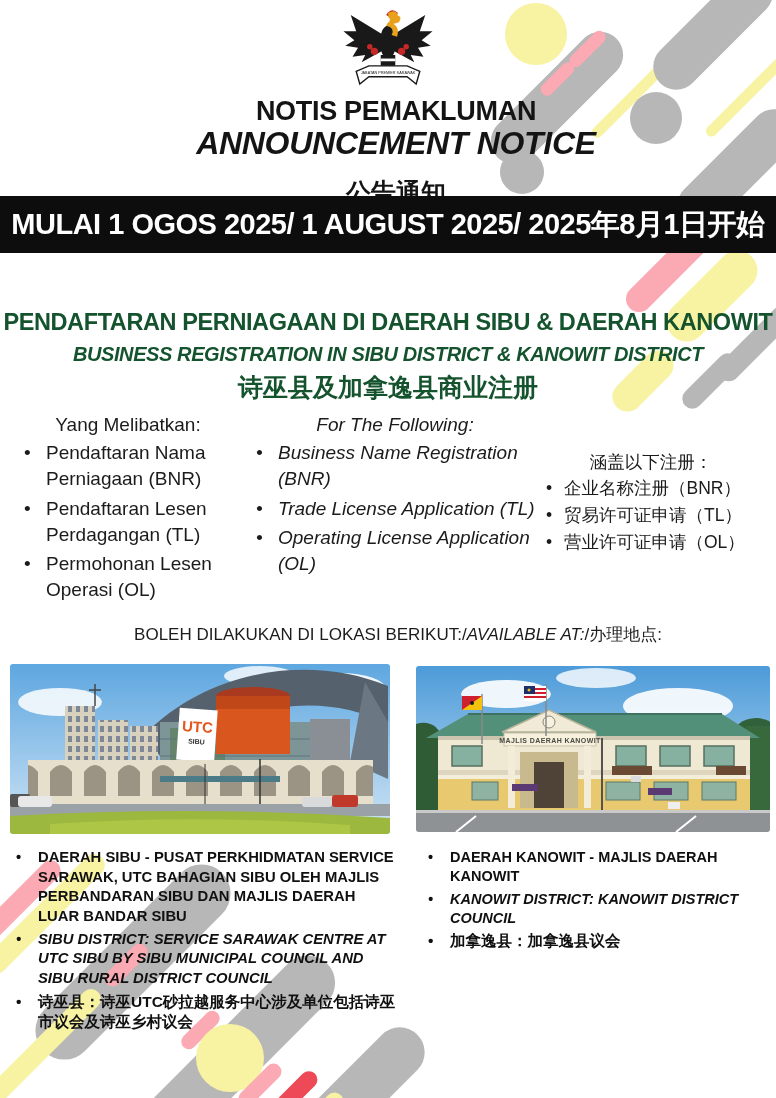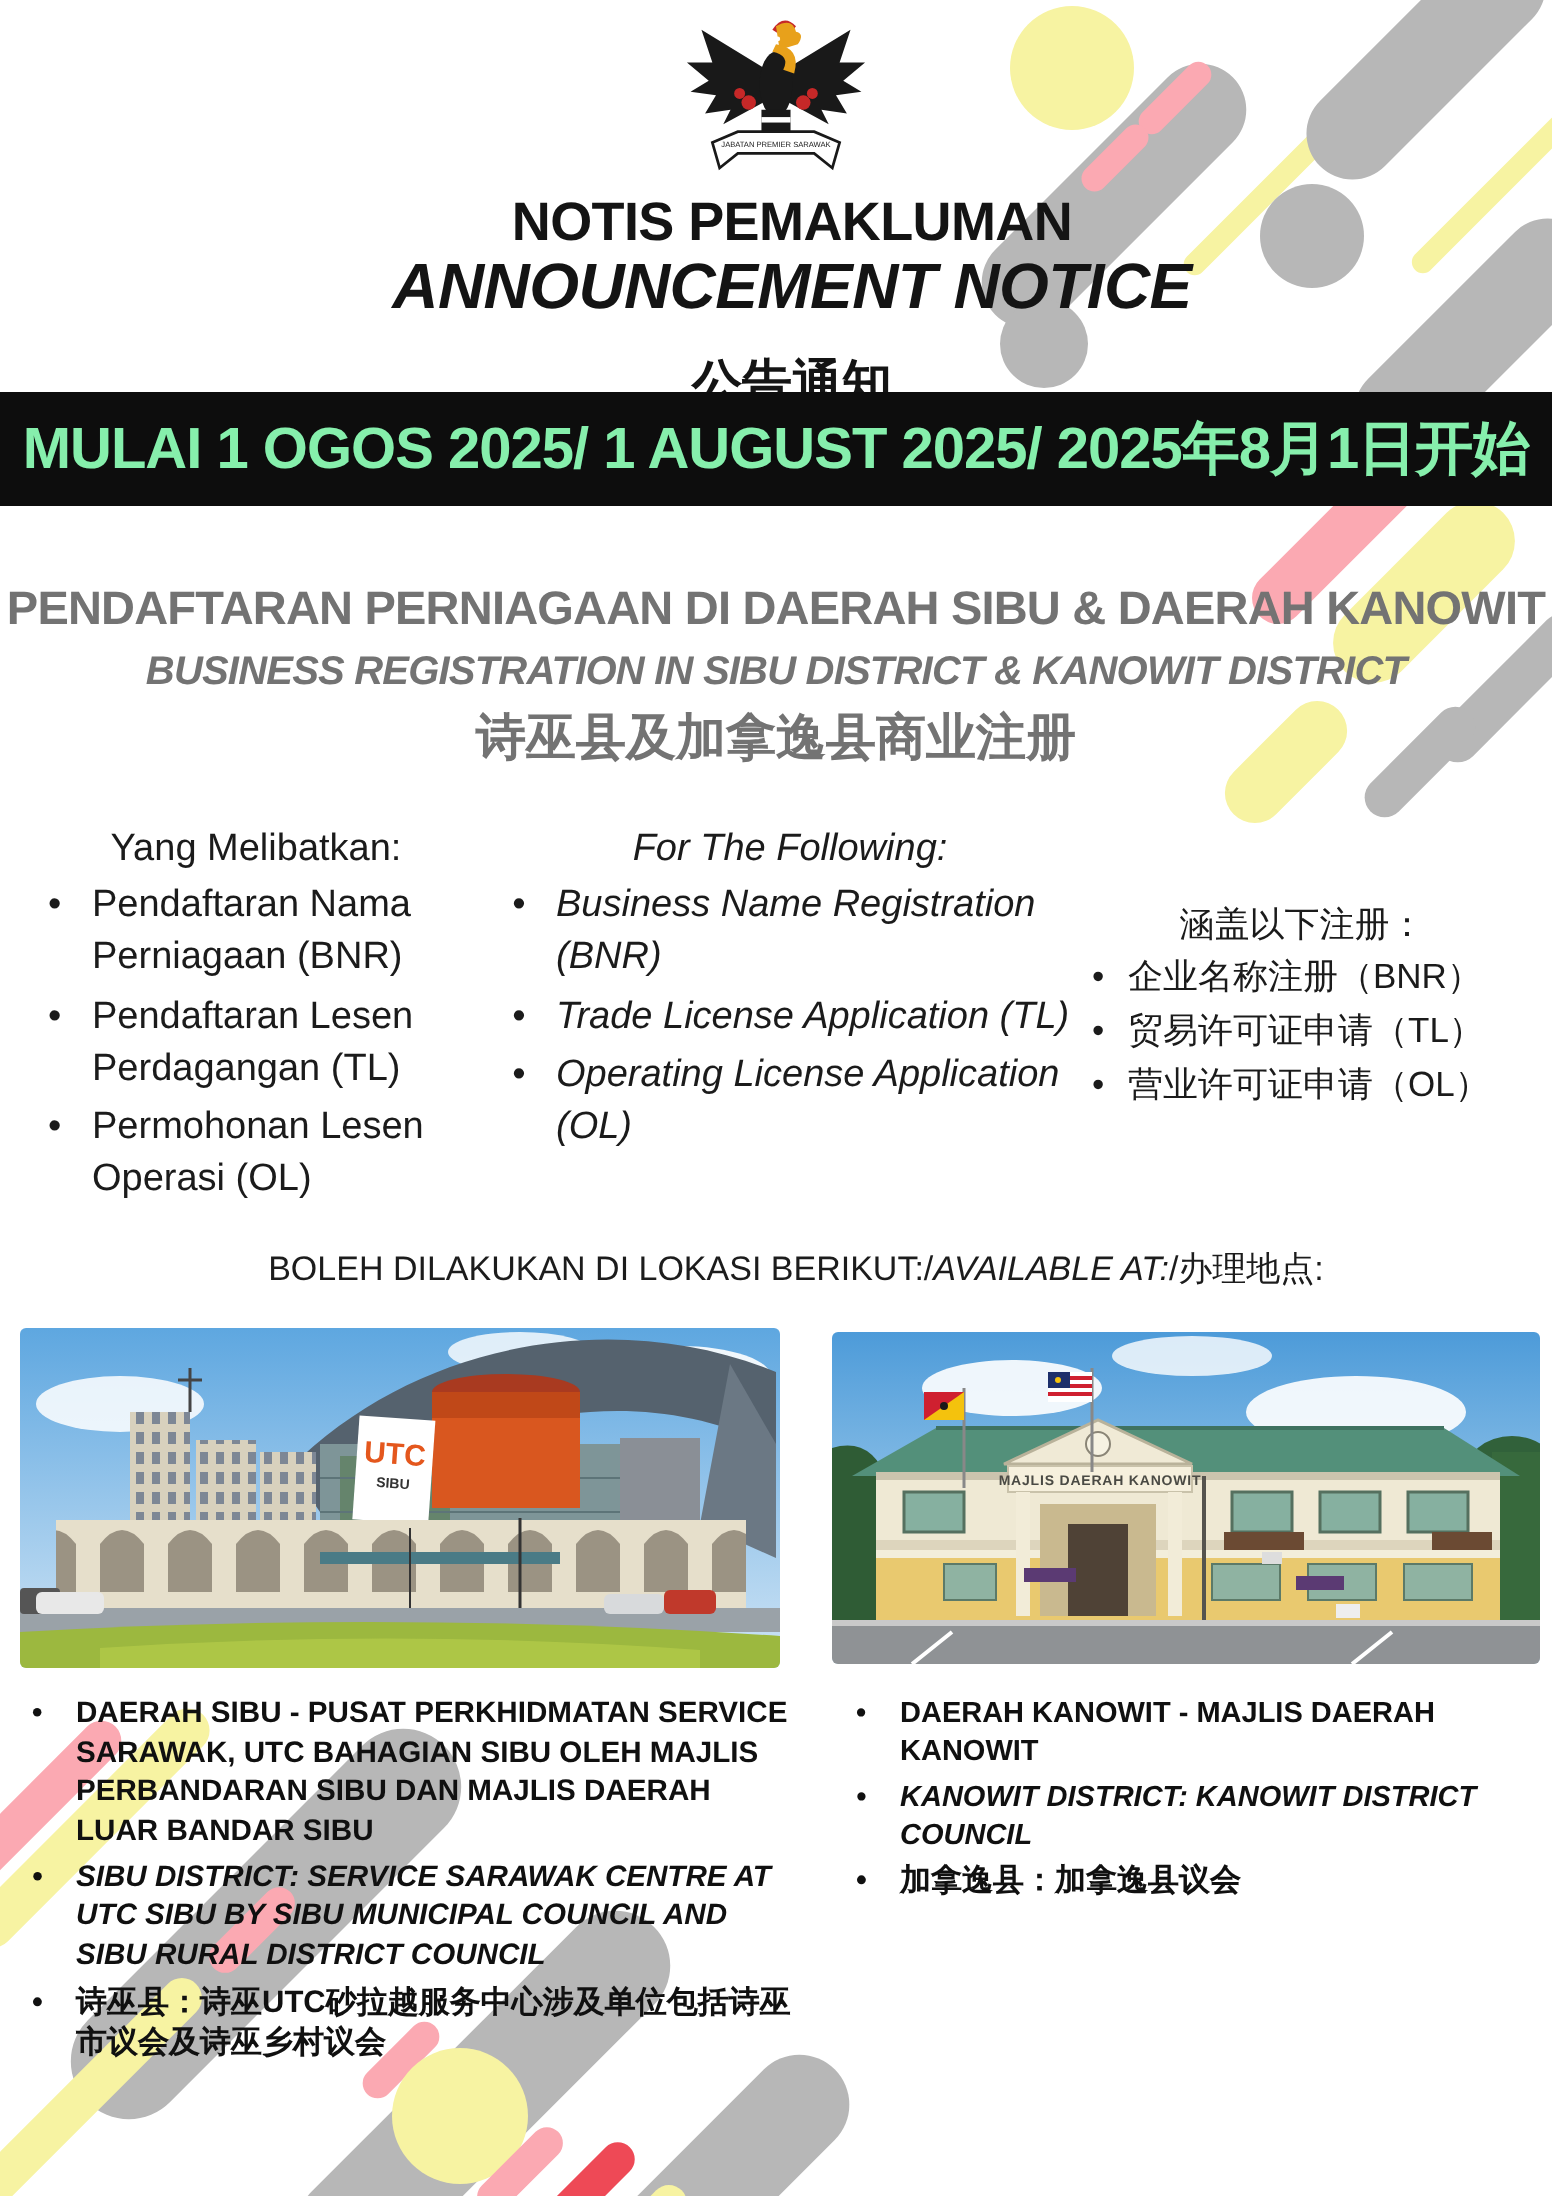--- a/index.html
+++ b/index.html
@@ -15,22 +15,22 @@
   .g { background:#b7b7b7; } .y { background:#f7f3a2; } .p { background:#fba9b2; } .r { background:#ee4956; }
   
   .content { position:absolute; inset:0; z-index:1; }
   .crest { position:absolute; top:4px; left:50%; transform:translateX(-50%); width:100px; height:92px; }
   .hdr { position:absolute; top:97px; left:0; width:100%; text-align:center; line-height:1.08;padding-left:16px; }
   .hdr .h1 { font-size:27px; font-weight:800; letter-spacing:-0.3px; }
   .hdr .h2 { font-size:32px; font-weight:800; font-style:italic; letter-spacing:-0.3px; }
   .hdr .h3 { font-size:25px; font-weight:700; margin-top:18px; }
   .banner { position:absolute; top:196px; left:0; width:776px; height:57px; background:#0d0d0d;
     display:flex; align-items:center; justify-content:center; }
-  .banner span { color:#86efac; font-size:29px; font-weight:800; letter-spacing:-0.5px; white-space:nowrap; }
-  .title { position:absolute; top:287px; left:0; width:100%; text-align:center; color:#737373; line-height:1.48; }
+  .banner span { color:#ffffff; font-size:29px; font-weight:800; letter-spacing:-0.5px; white-space:nowrap; }
+  .title { position:absolute; top:305px; left:0; width:100%; text-align:center; color:#14532d; line-height:1.48; }
   .title .t1 { font-size:23.5px; font-weight:800; letter-spacing:-0.4px; }
   .title .t2 { font-size:20px; font-weight:800; font-style:italic; letter-spacing:-0.4px; }
   .title .t3 { font-size:25px; font-weight:800; }
   .cols { position:absolute; top:412px; left:18px; width:744px; display:flex; }
   .col { font-size:19px; line-height:1.38; color:#1b1b1b; }
   .col .chead { text-align:center; margin-bottom:2px; }
   .col ul { list-style:none; }
   .col li { position:relative; padding-left:28px; margin-bottom:3px; }
   .col li::before { content:"•"; position:absolute; left:6px; top:0; }
   .col-ms { width:220px; }

